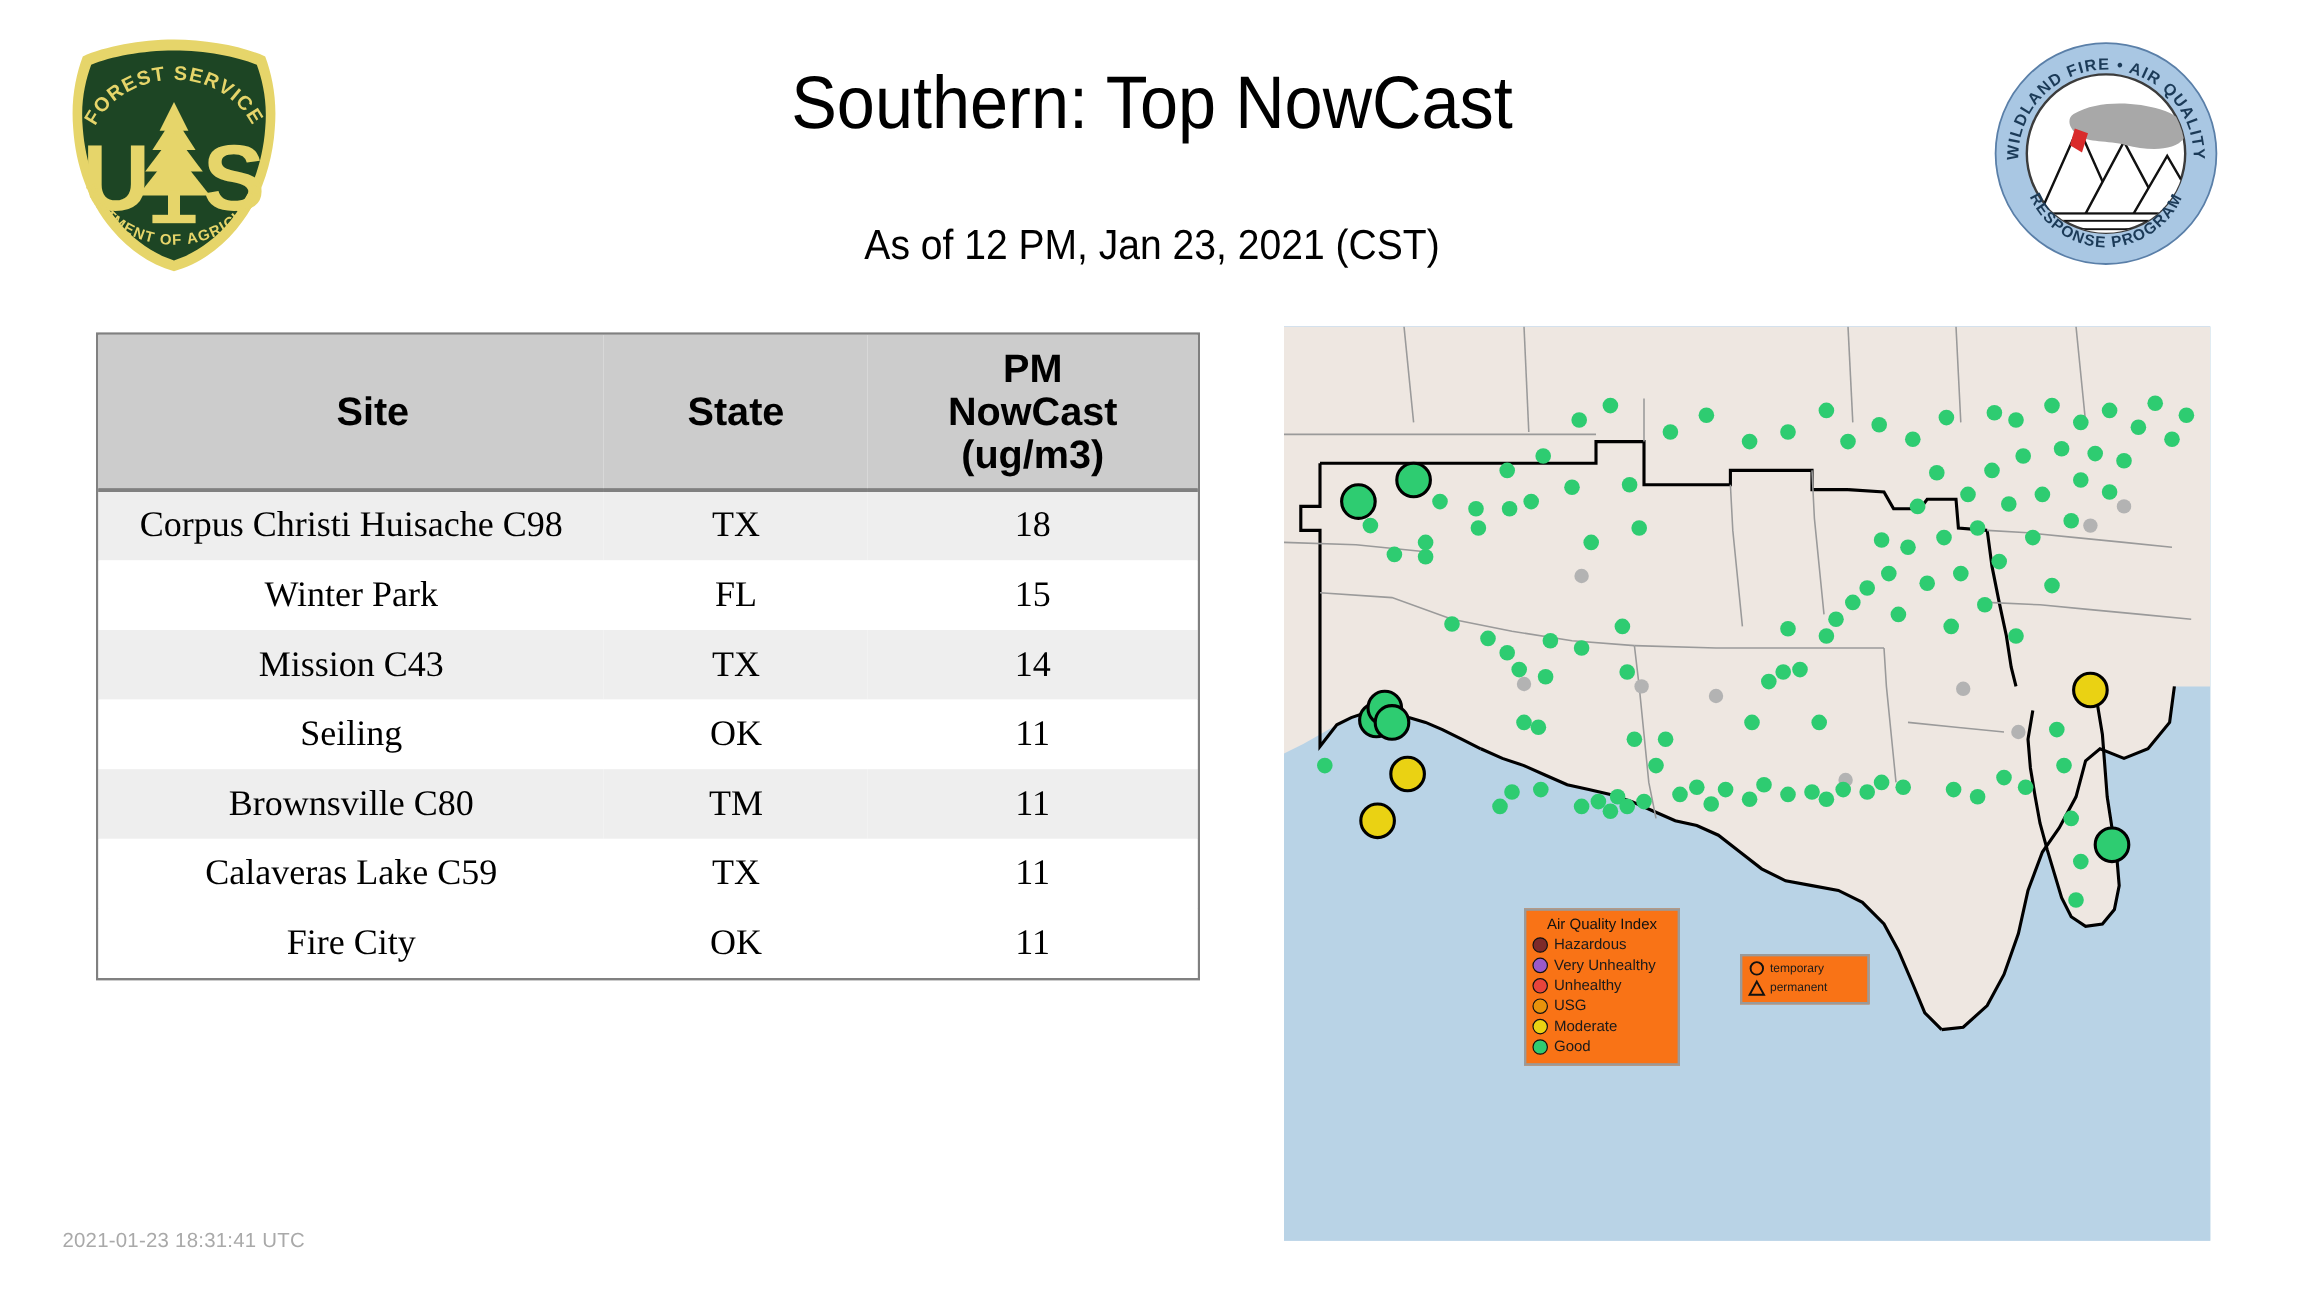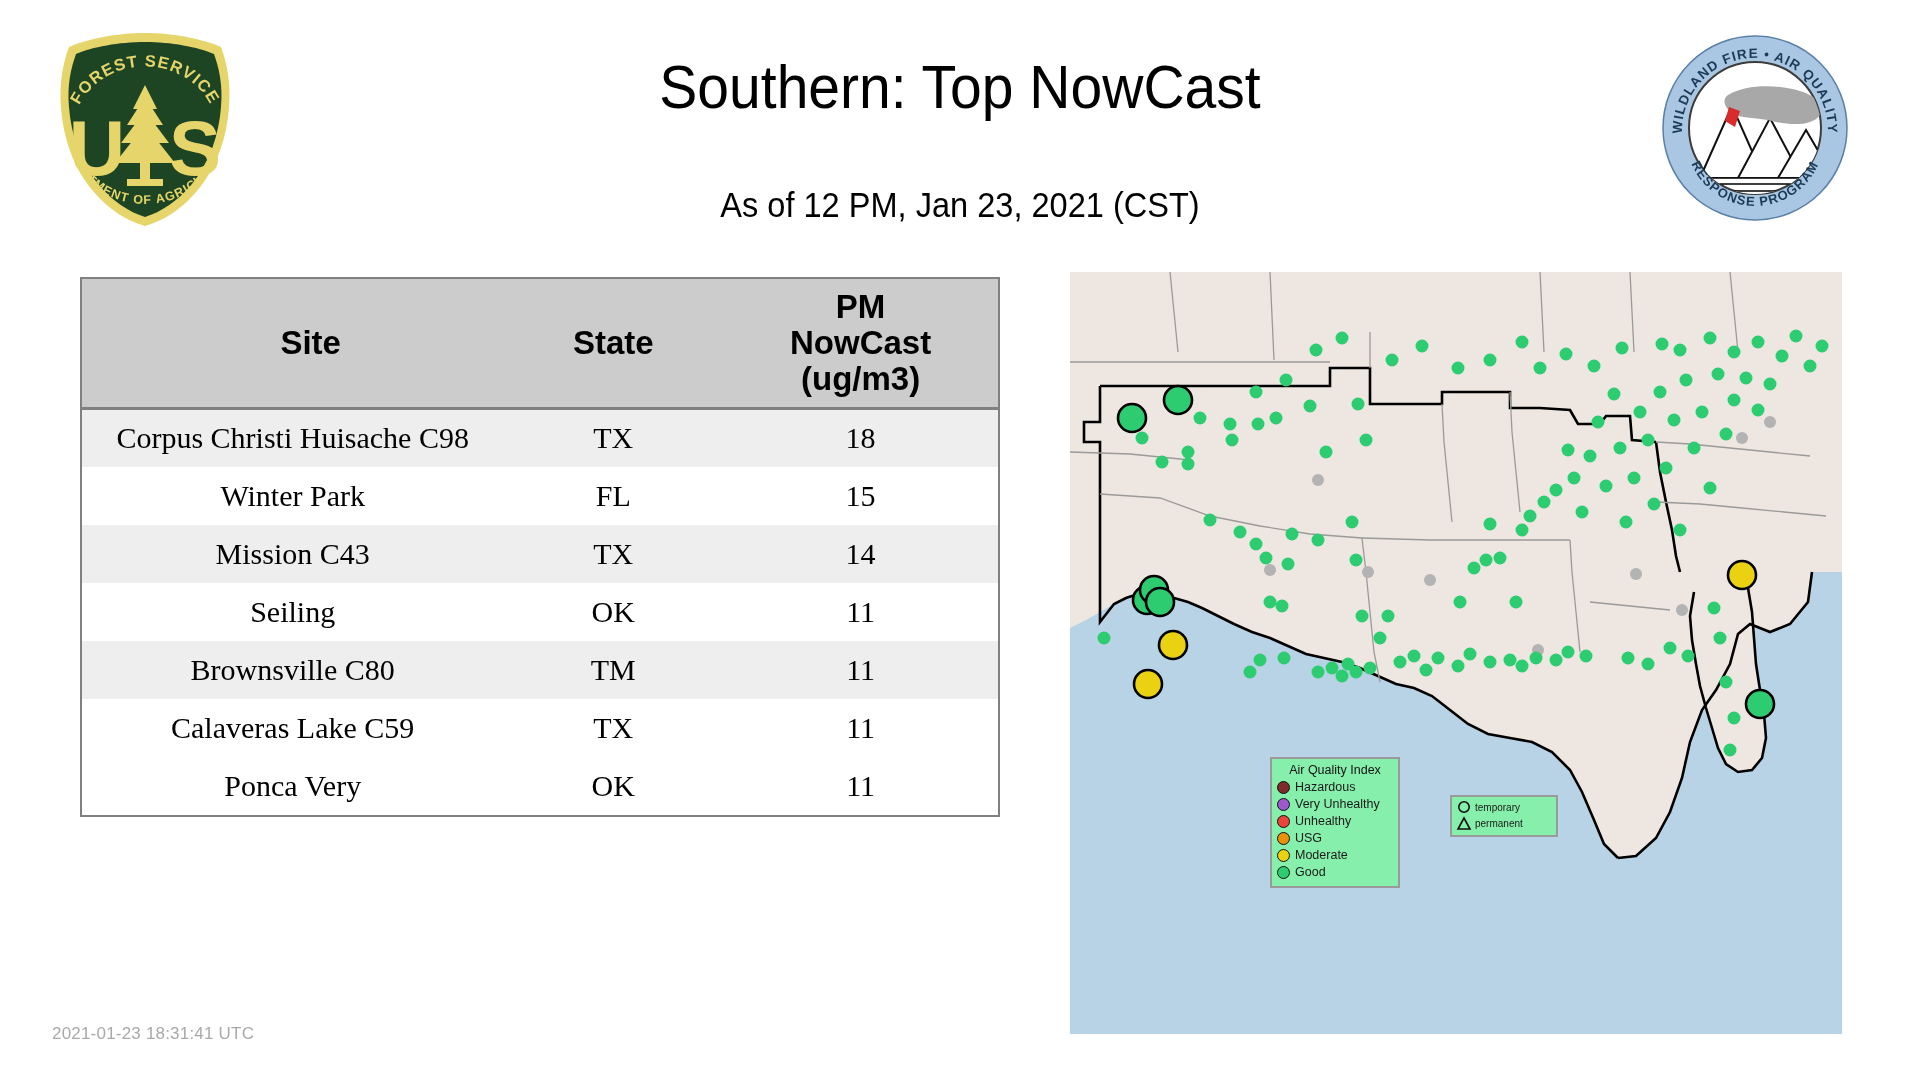--- a/index.html
+++ b/index.html
@@ -92,21 +92,21 @@
   #map {
     position:absolute; left:1070px; top:272px;
     width:772px; height:762px;
     background:#b9d3e6;
     overflow:hidden;
   }
   #map svg { display:block; }
 
   .legend-box {
     position:absolute;
-    background:#86efac;
+    background:#f97316;
     border:2px solid #9a9a9a;
     font-family:"Liberation Sans",sans-serif;
     color:#1a1a1a;
   }
   #aqi-legend { left:200px; top:485px; width:130px; padding:4px 5px 5px 5px; }
   #aqi-legend .lg-title { font-size:12.5px; text-align:center; margin-bottom:2px; color:#111; }
   #aqi-legend .lg-row { display:flex; align-items:center; height:17px; }
   #aqi-legend .lg-dot {
     width:13px; height:13px; border-radius:50%;
     border:1.5px solid #111; margin-right:5px; flex:0 0 auto;
@@ -228,21 +228,21 @@
         <td>Brownsville C80</td>
         <td>TM</td>
         <td>11</td>
       </tr>
       <tr class="even">
         <td>Calaveras Lake C59</td>
         <td>TX</td>
         <td>11</td>
       </tr>
       <tr class="even">
-        <td>Ponca Very</td>
+        <td>Fire City</td>
         <td>OK</td>
         <td>11</td>
       </tr>
     </tbody>
   </table>
 </div>
 
 <div id="timestamp">2021-01-23 18:31:41 UTC</div>
 
 <div id="map">

